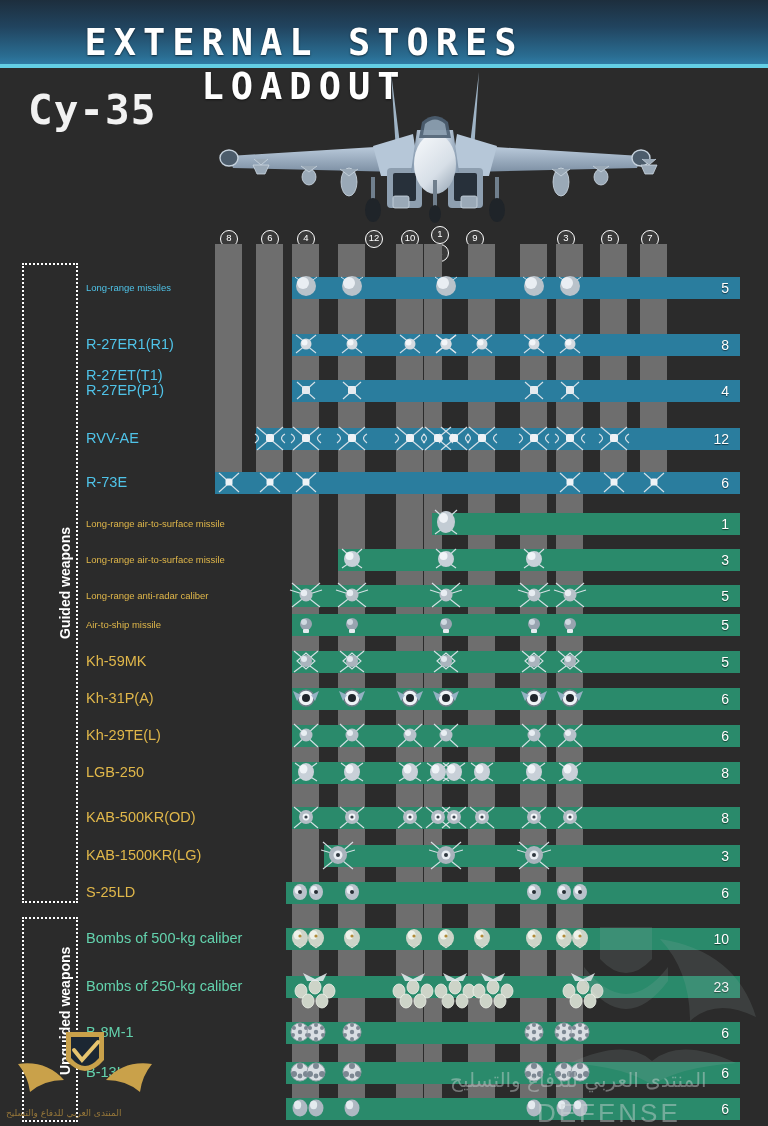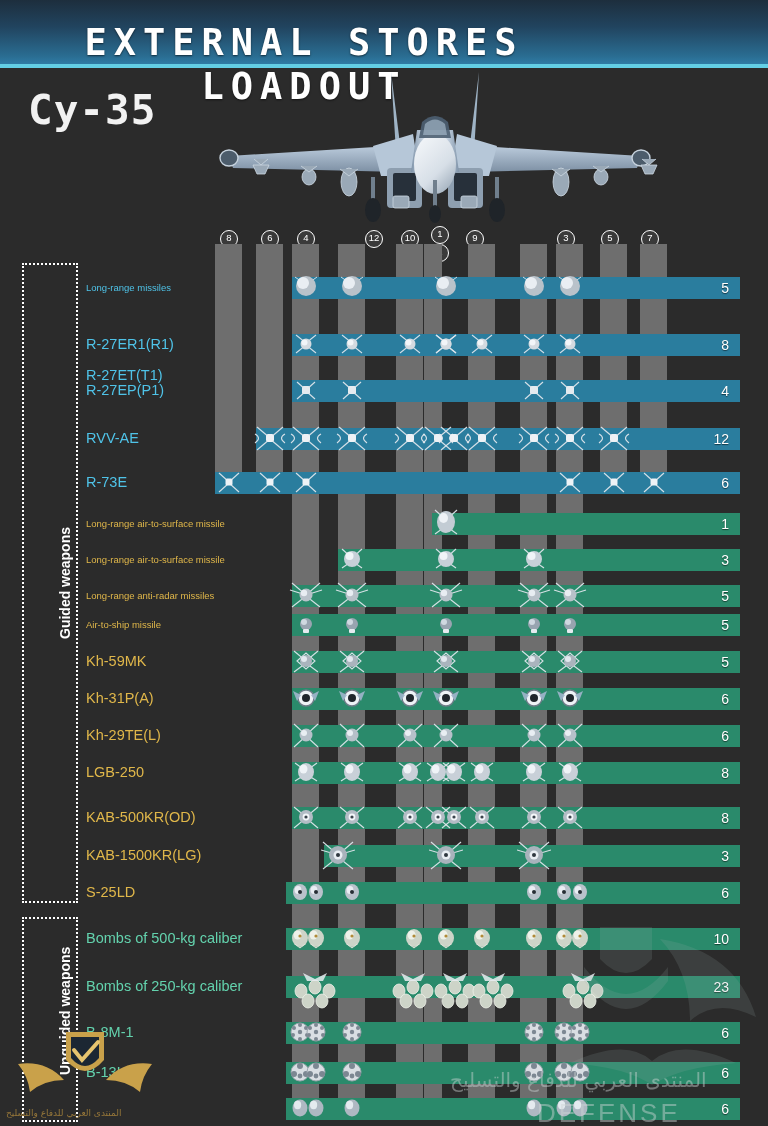--- a/index.html
+++ b/index.html
@@ -257,21 +257,21 @@
       <div class="row-count" style="top: 472px; right: 39px;">6</div>
       <div class="row-label aa lg" style="left: 86px; top: 474px;">R-73E</div>
       <div class="row-bar green" style="left: 432px; top: 513px; width: 308px;"></div>
       <div class="row-count" style="top: 513px; right: 39px;">1</div>
       <div class="row-label ag sm" style="left: 86px; top: 518px;">Long-range air-to-surface missile</div>
       <div class="row-bar green" style="left: 338px; top: 549px; width: 402px;"></div>
       <div class="row-count" style="top: 549px; right: 39px;">3</div>
       <div class="row-label ag sm" style="left: 86px; top: 554px;">Long-range air-to-surface missile</div>
       <div class="row-bar green" style="left: 292px; top: 585px; width: 448px;"></div>
       <div class="row-count" style="top: 585px; right: 39px;">5</div>
-      <div class="row-label ag sm" style="left: 86px; top: 590px;">Long-range anti-radar missiles</div>
+      <div class="row-label ag sm" style="left: 86px; top: 590px;">Long-range anti-radar caliber</div>
       <div class="row-bar green" style="left: 292px; top: 614px; width: 448px;"></div>
       <div class="row-count" style="top: 614px; right: 39px;">5</div>
       <div class="row-label ag sm" style="left: 86px; top: 619px;">Air-to-ship missile</div>
       <div class="row-bar green" style="left: 292px; top: 651px; width: 448px;"></div>
       <div class="row-count" style="top: 651px; right: 39px;">5</div>
       <div class="row-label ag lg" style="left: 86px; top: 653px;">Kh-59MK</div>
       <div class="row-bar green" style="left: 292px; top: 688px; width: 448px;"></div>
       <div class="row-count" style="top: 688px; right: 39px;">6</div>
       <div class="row-label ag lg" style="left: 86px; top: 690px;">Kh-31P(A)</div>
       <div class="row-bar green" style="left: 292px; top: 725px; width: 448px;"></div>

